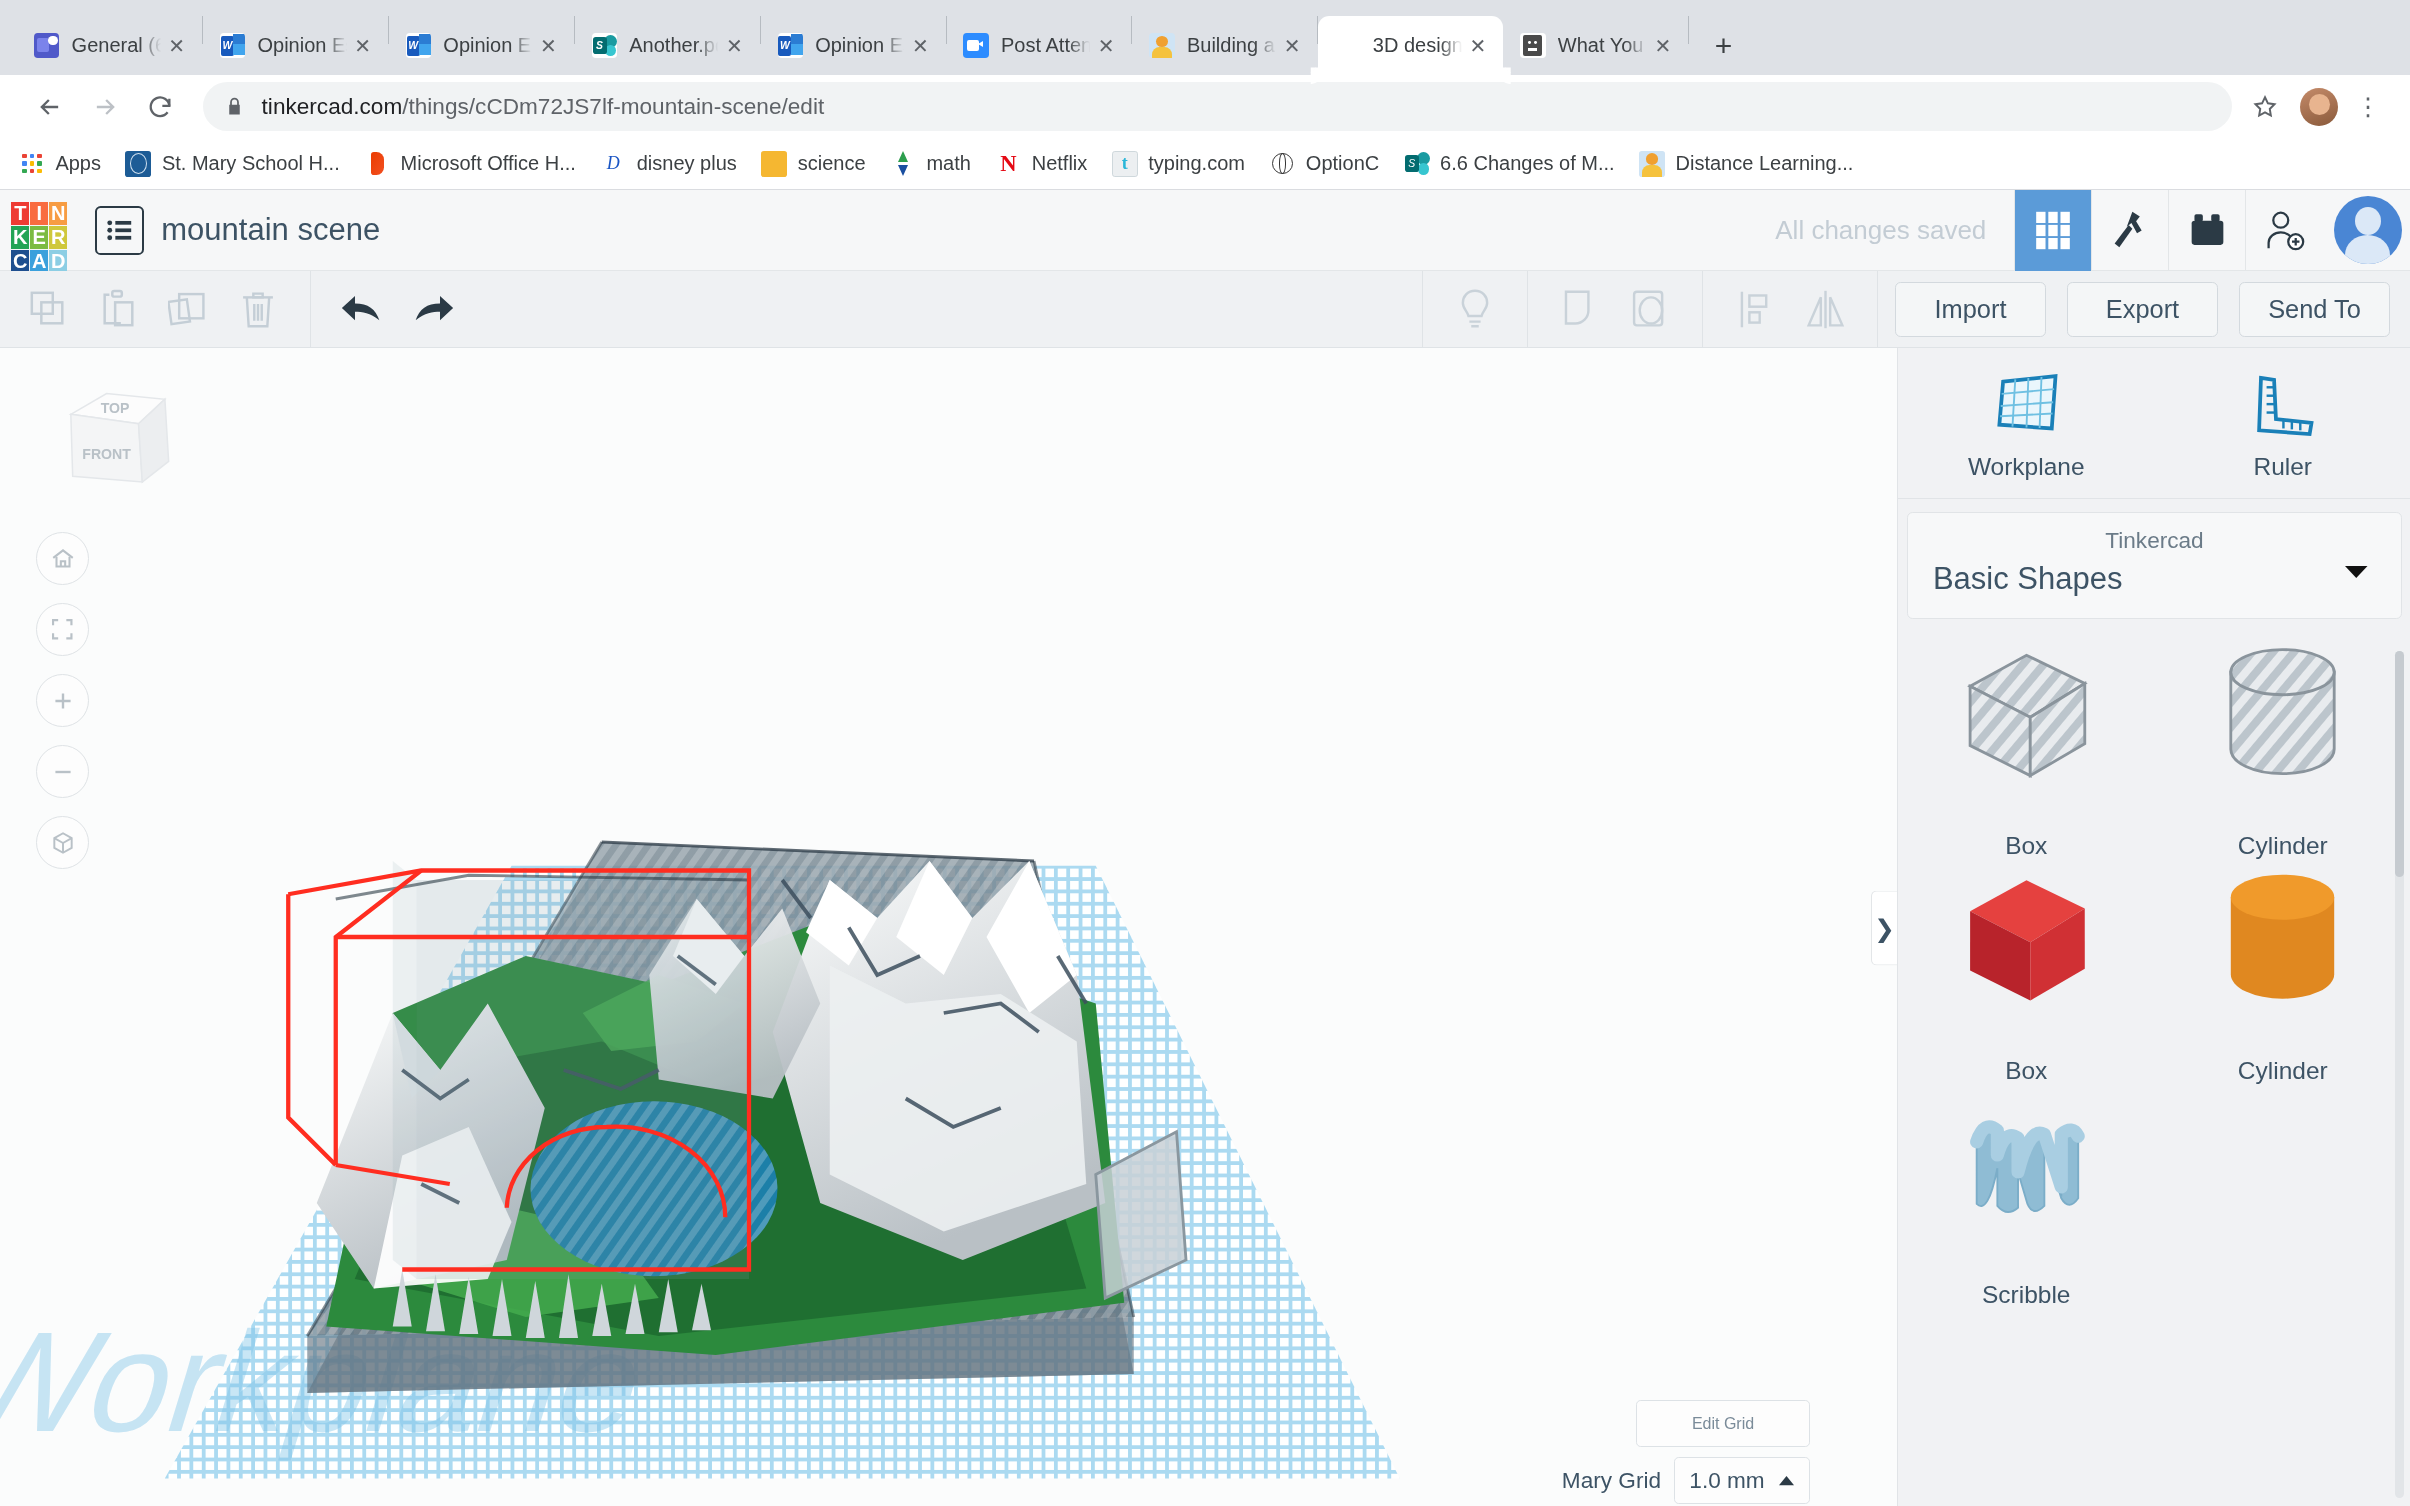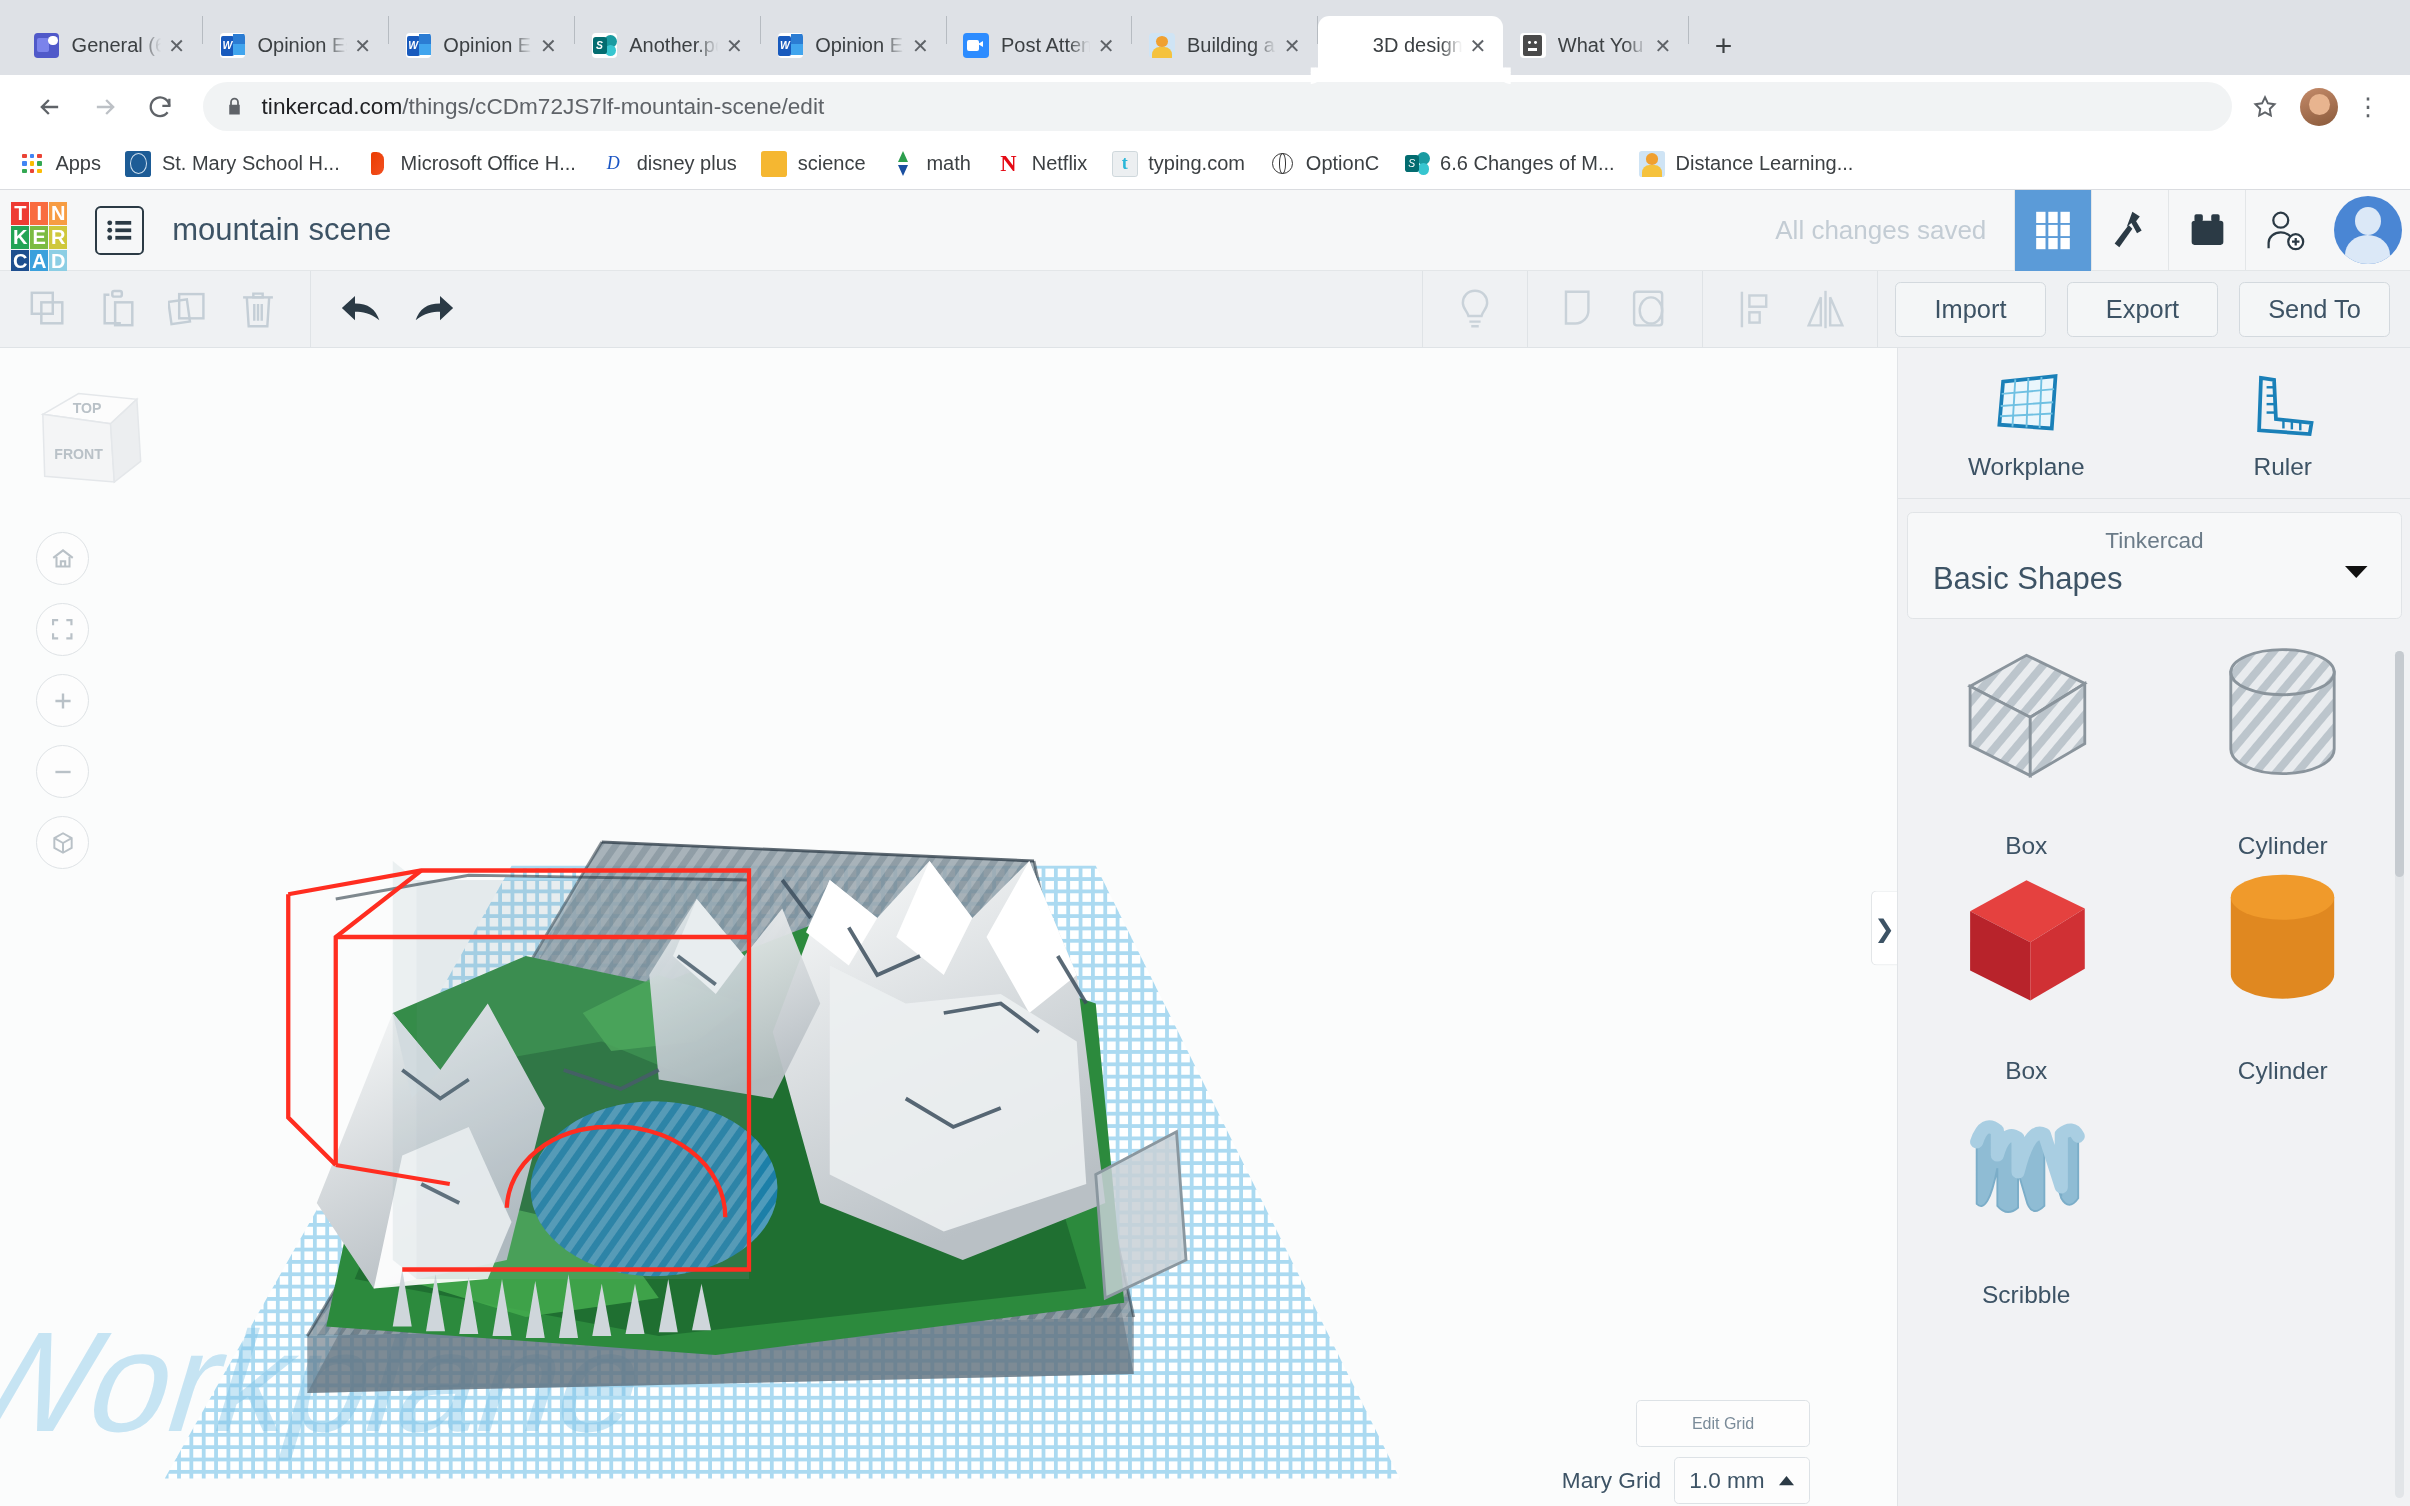--- a/index.html
+++ b/index.html
@@ -128,21 +128,21 @@
   .tc-header { height:81px; background:#f6f7f8; display:flex; align-items:center;
                flex:0 0 81px; border-bottom:0.9px solid #e3e6e8; }
   .tc-logo { width:56px; height:56px; margin-left:11.3px; display:grid;
              grid-template-columns:repeat(3,1fr); grid-template-rows:repeat(3,1fr);
              gap:0.9px; flex:0 0 56px; }
   .tc-logo span { display:flex; align-items:center; justify-content:center;
                   color:#fff; font-weight:bold; font-size:20px; font-family:"Liberation Sans",sans-serif; }
   .tc-listbtn { width:49px; height:49px; margin-left:28px; border:2.8px solid #2b3a45;
                 border-radius:5.6px; display:flex; align-items:center; justify-content:center;
                 flex:0 0 49px; }
-  .tc-title { font-size:31px; color:#3d5365; margin-left:28px; flex:0 0 auto; }
+  .tc-title { font-size:31px; color:#3d5365; margin-left:17px; flex:0 0 auto; }
   .tc-spacer { flex:1 1 auto; }
   .tc-saved { font-size:26px; color:#c3ccd4; margin-right:28px; flex:0 0 auto; }
   .tc-iconbtn { width:77px; height:81px; display:flex; align-items:center; justify-content:center;
                 border-left:0.9px solid #e3e6e8; flex:0 0 77px; }
   .tc-iconbtn.on { background:#5b9bd8; }
   .tc-avatar { width:68px; height:68px; border-radius:50%; background:#4a86d4; margin:0 9.4px 0 11.3px;
                position:relative; overflow:hidden; flex:0 0 68px; }
   .tc-avatar .h { position:absolute; left:21px; top:11.3px; width:26px; height:28px;
                   border-radius:50%; background:#dbe8f7; }
   .tc-avatar .b { position:absolute; left:11.3px; bottom:-11.3px; width:45px; height:40px;
@@ -156,21 +156,21 @@
   .tb-sep { width:0.9px; height:77px; background:#dfe3e6; flex:0 0 0.9px; margin:0 17px; }
   .tb-grow { flex:1 1 auto; }
   .tb-text { height:55px; min-width:151px; border:0.9px solid #d3d9de; border-radius:5.6px;
              background:#f4f6f7; display:flex; align-items:center; justify-content:center;
              font-size:25.4px; color:#3d5365; margin-right:21px; padding:0 24.5px; flex:0 0 auto; }
 
   .tc-body { flex:1 1 auto; display:flex; min-height:0; }
 
   
   .viewport { flex:1 1 auto; position:relative; background:#fbfcfc; overflow:hidden; }
-  .vp-cube { position:absolute; left:24px; top:38px; width:127px; height:113px; }
+  .vp-cube { position:absolute; left:52px; top:38px; width:127px; height:113px; }
   .vp-ctrls { position:absolute; left:36px; top:184px; display:flex; flex-direction:column; gap:18px; }
   .vp-c { width:53px; height:53px; border:1.9px solid #dfe3e6; border-radius:50%;
           background:#fdfdfd; display:flex; align-items:center; justify-content:center; }
   .editgrid { position:absolute; right:87px; bottom:60px; width:174px; height:47px;
               border:0.9px solid #dde2e6; border-radius:4.7px; background:#fdfdfd;
               display:flex; align-items:center; justify-content:center;
               font-size:16px; color:#7a8b99; }
   .snaprow { position:absolute; right:87px; bottom:2.8px; display:flex; align-items:center; gap:13px; }
   .snaplabel { font-size:22.6px; color:#3d5365; }
   .snapsel { width:136px; height:47px; border:0.9px solid #dde2e6; border-radius:4.7px; background:#fdfdfd;

